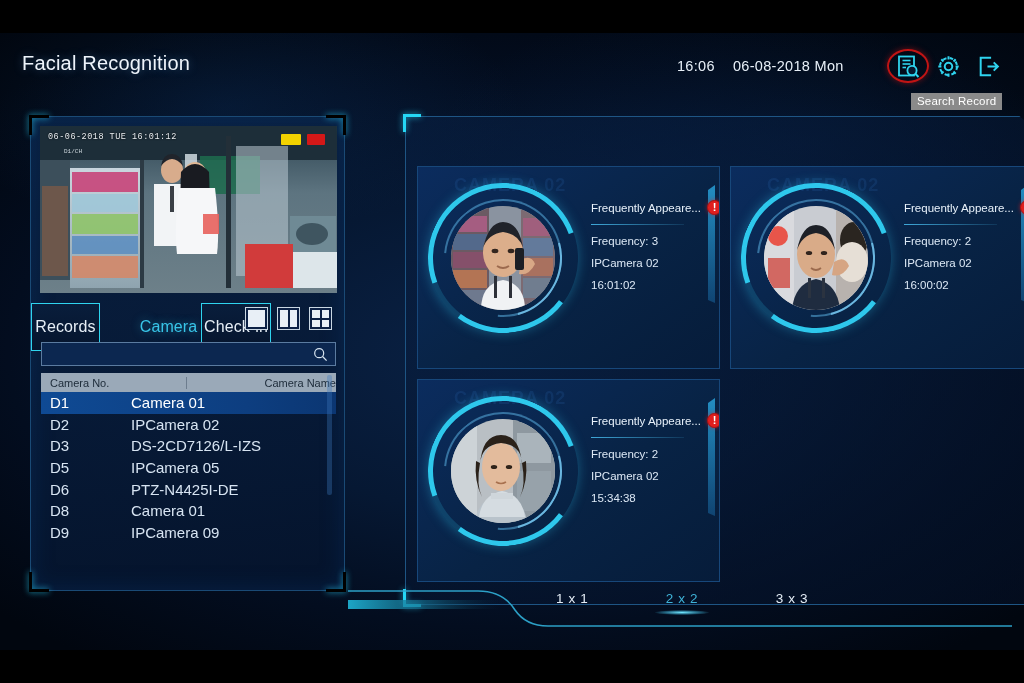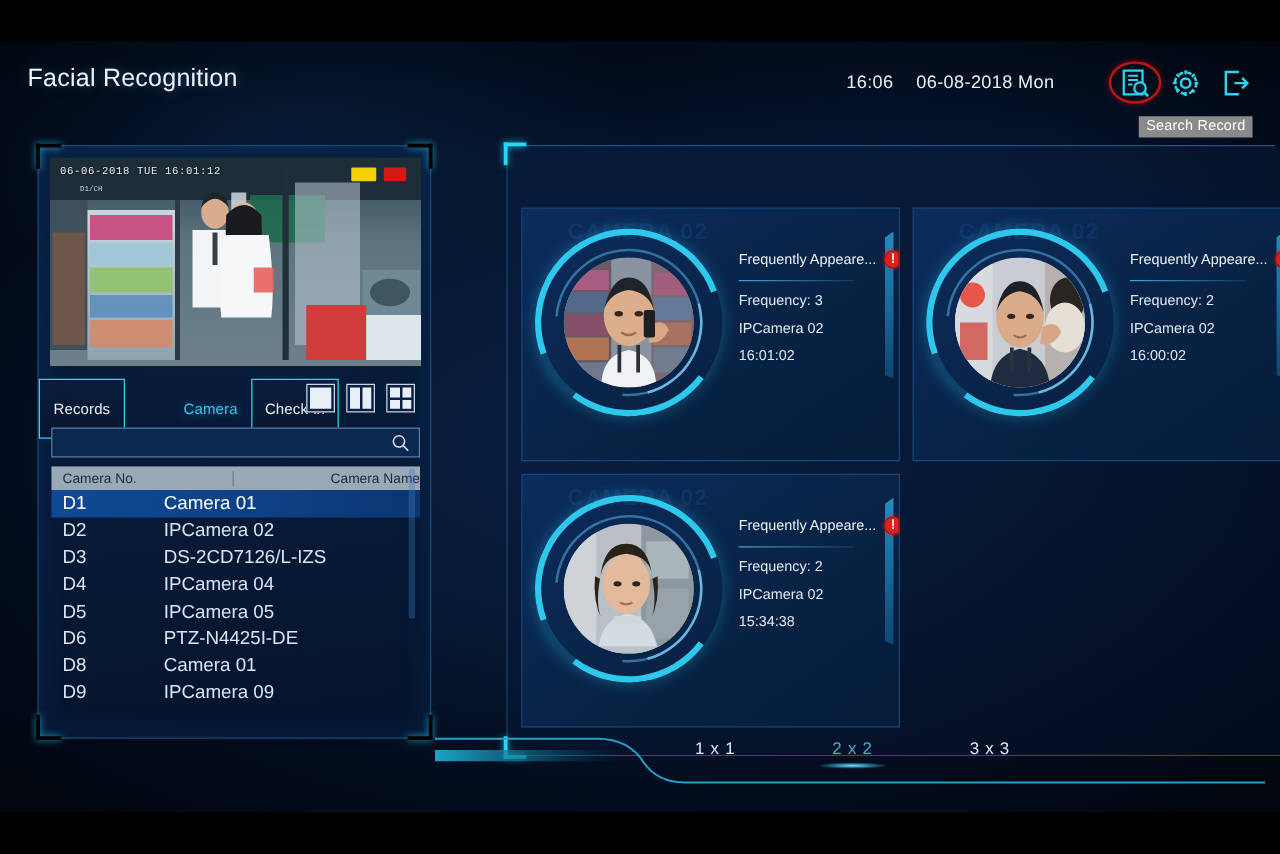--- a/index.html
+++ b/index.html
@@ -134,21 +134,21 @@
   
   .tab-row {
     position: absolute; left: 0; top: 186px;
     width: 315px; height: 32px;
     display: flex; align-items: stretch;
     padding-left: 0;
   }
   .tab {
     width: 69px; height: 48px;
     display: flex; align-items: center; justify-content: center;
-    font-size: 12px;
+    font-size: 16px;
     color: #e6eef6;
     border: 1px solid #2fd4ef;
     background: linear-gradient(180deg, rgba(9,30,60,.9), rgba(6,20,44,.95));
     margin-right: 16px;
     letter-spacing: .1px;
   }
   .tab.wide { width: 70px; }
   .tab.active {
     color: #38c5e8;
     border: none;
@@ -535,24 +535,20 @@
         </div>
         <div class="cam-row">
           <div class="c1">D2</div>
           <div class="c2">IPCamera 02</div>
         </div>
         <div class="cam-row">
           <div class="c1">D3</div>
           <div class="c2">DS-2CD7126/L-IZS</div>
         </div>
         <div class="cam-row">
-          <div class="c1">D4</div>
-          <div class="c2">IPCamera 04</div>
-        </div>
-        <div class="cam-row">
           <div class="c1">D5</div>
           <div class="c2">IPCamera 05</div>
         </div>
         <div class="cam-row">
           <div class="c1">D6</div>
           <div class="c2">PTZ-N4425I-DE</div>
         </div>
         <div class="cam-row">
           <div class="c1">D8</div>
           <div class="c2">Camera 01</div>

